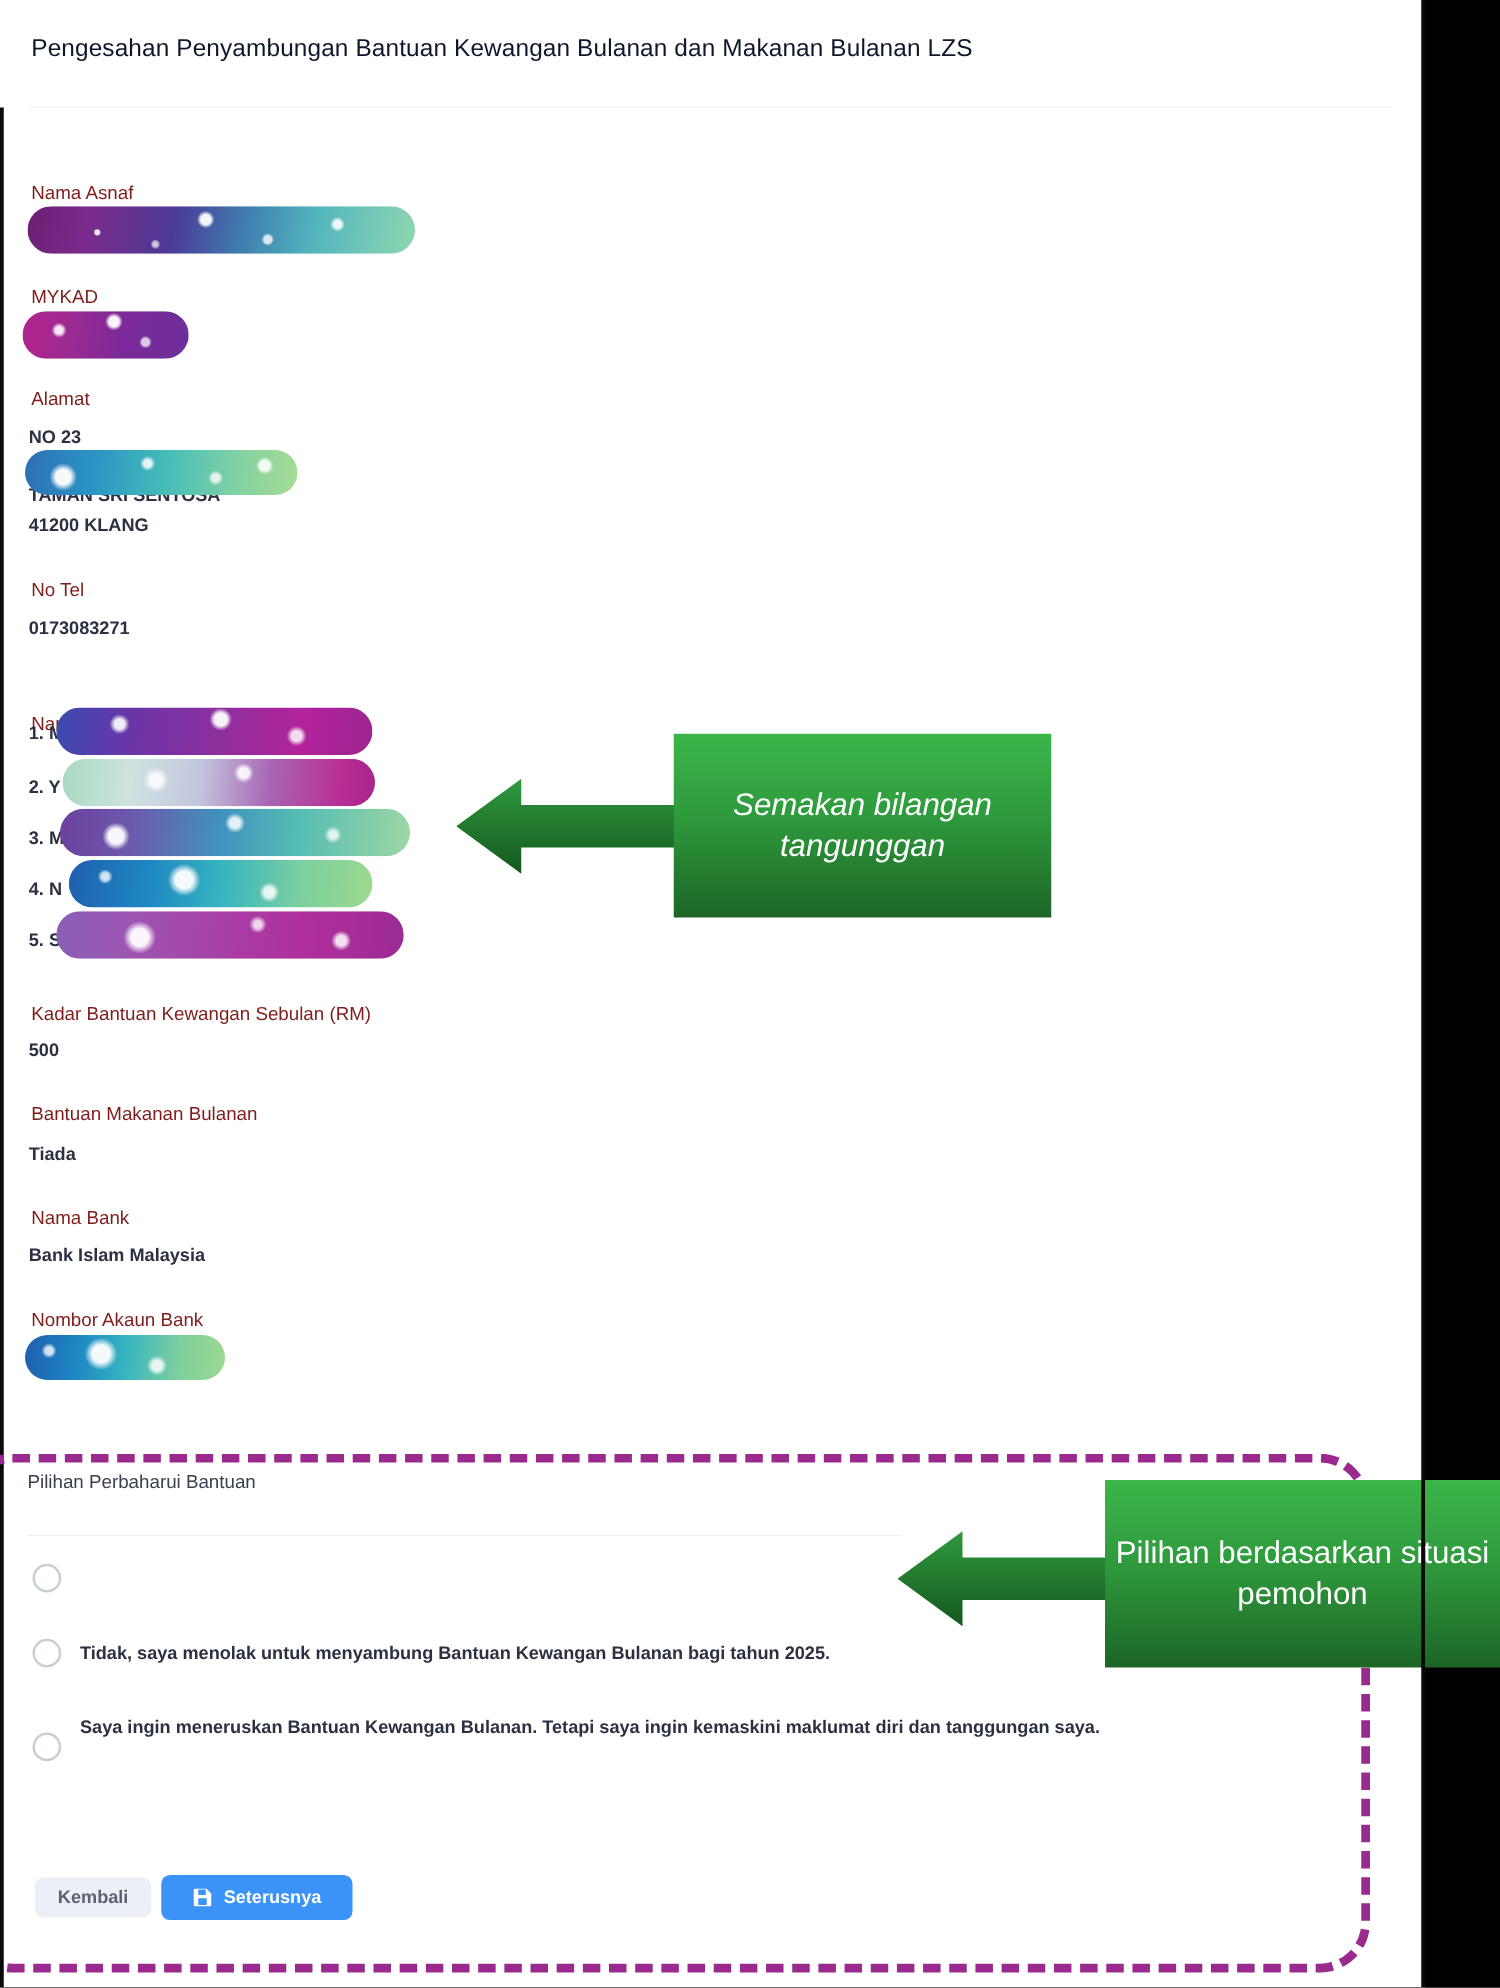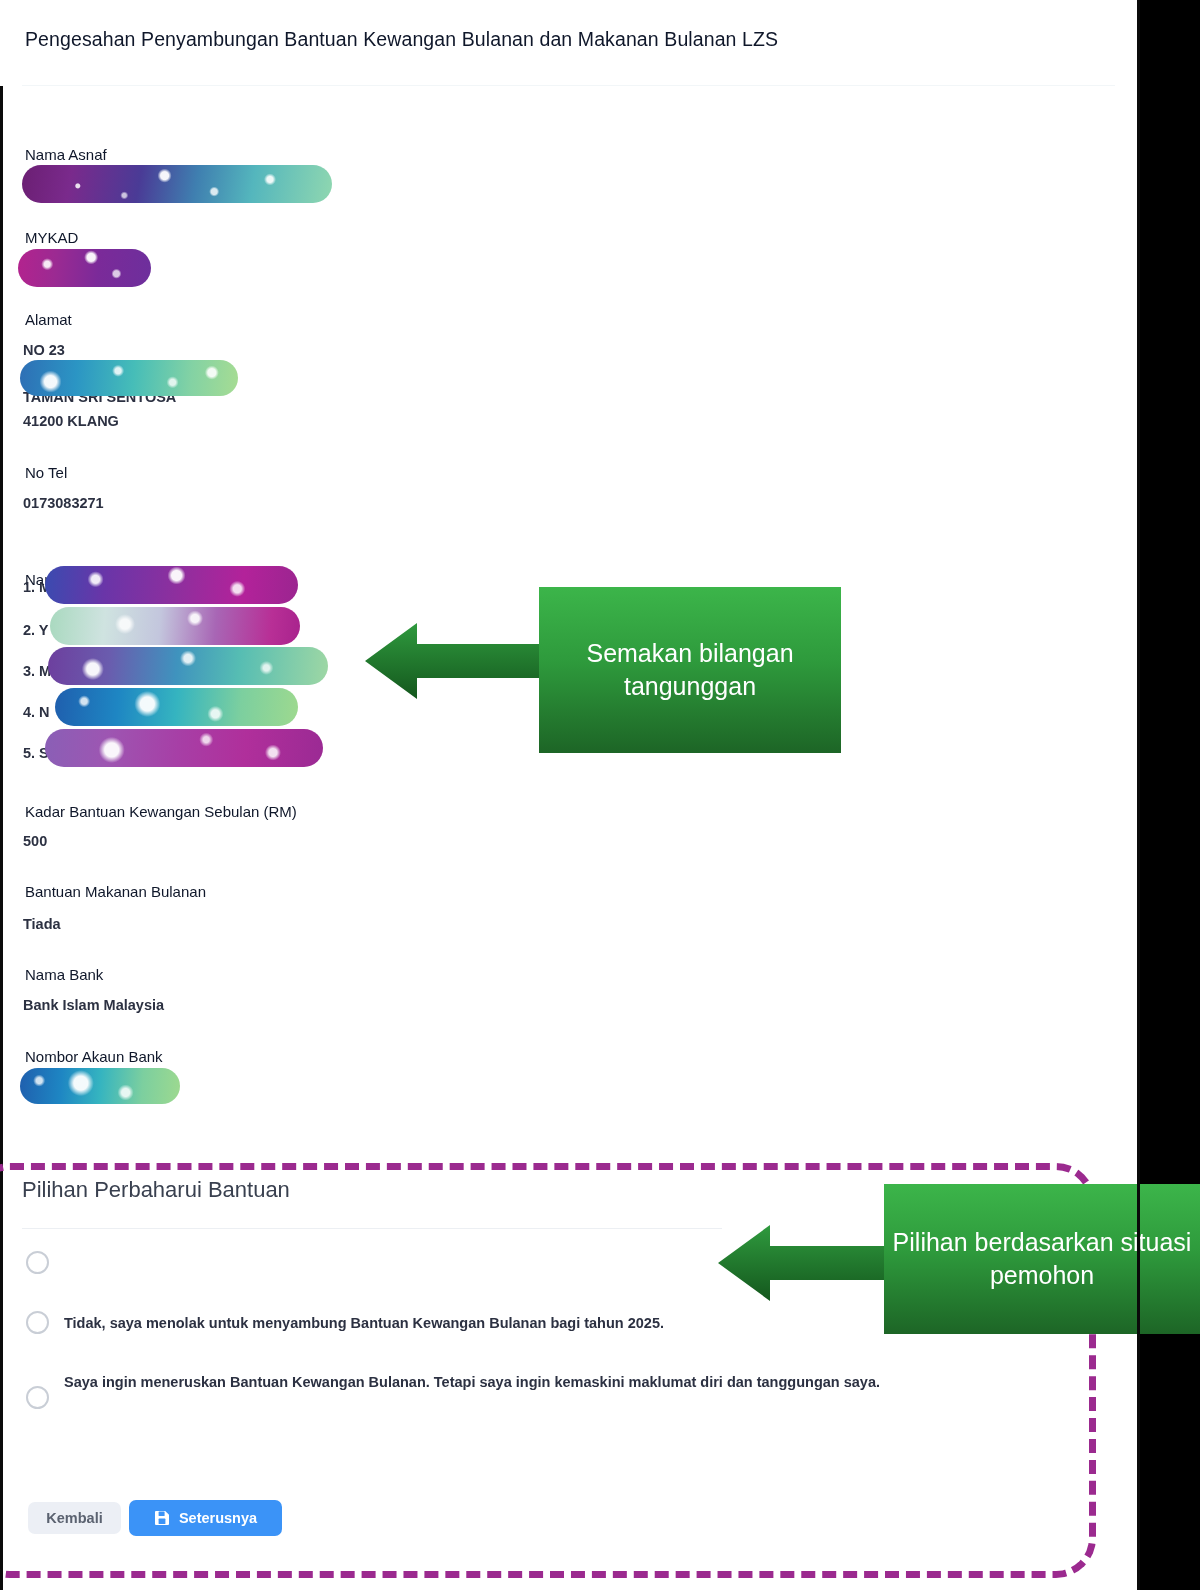--- a/index.html
+++ b/index.html
@@ -10,21 +10,21 @@
   #page-border-left { position:absolute; left:0; top:0; width:3px; height:1590px; background:#0a0a0a; }
   #page-border-right { position:absolute; left:1137px; top:0; width:3px; height:1590px; background:#0a0a0a; }
 
   
   .hdr { position:absolute; left:0; top:0; width:1137px; height:86px; background:#fff; }
   .hdr-title { position:absolute; left:25px; top:28px; font-size:19.5px; color:#0f172a;
                font-weight:400; letter-spacing:.1px; white-space:nowrap; }
   .hdr-rule { position:absolute; left:22px; top:85px; width:1093px; height:1px; background:#f2f6f8; }
 
   
-  .fld-label { position:absolute; font-size:15px; color:#0f172a; font-weight:400; white-space:nowrap; }
+  .fld-label { position:absolute; font-size:15px; color:#7f1d1d; font-weight:400; white-space:nowrap; }
   .fld-value { position:absolute; font-size:14.5px; color:#2c3142; font-weight:700; white-space:nowrap; }
 
   
   .redact { position:absolute; border-radius:999px; overflow:hidden; }
   .rp { 
     background:
       radial-gradient(circle at 18% 55%, rgba(255,255,255,.85) 0 2px, transparent 3px),
       radial-gradient(circle at 46% 28%, rgba(255,255,255,.95) 0 4px, transparent 7px),
       radial-gradient(circle at 62% 70%, rgba(255,255,255,.8) 0 3px, transparent 5px),
       radial-gradient(circle at 80% 38%, rgba(255,255,255,.9) 0 3px, transparent 6px),
@@ -85,21 +85,21 @@
   .callout { position:absolute; }
   .callout-box { position:absolute; background:linear-gradient(180deg,#3cb54a 0%,#2e9a3c 45%,#1d6526 100%);
                  display:flex; align-items:center; justify-content:center; }
   .callout-text { color:#fff; font-size:25px; line-height:1.32; text-align:center; font-weight:400; }
   .callout-arrow { position:absolute; }
 
   
   .dashed-zone { position:absolute; border:7px dashed #9b2a8f; border-radius:40px; }
 
   
-  .opt-title { position:absolute; font-size:22px; color:#39404f; font-weight:400; white-space:nowrap; }
+  .opt-title { position:absolute; font-size:15px; color:#39404f; font-weight:400; white-space:nowrap; }
   .opt-rule { position:absolute; height:1px; background:#eceff3; }
   .radio { position:absolute; width:23px; height:23px; border:2px solid #c9ced6; border-radius:50%; background:#fff; }
   .opt-label { position:absolute; font-size:14.5px; color:#2c3142; font-weight:700; line-height:1.55; }
 
   
   .btn { position:absolute; display:flex; align-items:center; justify-content:center;
          border-radius:7px; font-size:14.5px; font-weight:700; }
   .btn-back { background:#eceff5; color:#5b6270; }
   .btn-next { background:#3b93f7; color:#ffffff; gap:9px; }
   .save-ico { width:16px; height:16px; display:block; }
@@ -192,21 +192,21 @@
   <div class="callout">
     <svg class="callout-arrow" style="left:365px; top:620px;" width="185" height="82" viewBox="0 0 185 82">
       <defs>
         <linearGradient id="ag1" x1="0" y1="0" x2="0" y2="1">
           <stop offset="0" stop-color="#2f9a3e"></stop>
           <stop offset="1" stop-color="#14571d"></stop>
         </linearGradient>
       </defs>
       <path fill="url(#ag1)" d="M0 41 L52 3 L52 24 L185 24 L185 58 L52 58 L52 79 Z"></path>
     </svg>
-    <div class="callout-box" style="left:539px; top:587px; width:302px; height:166px;">
+    <div class="callout-box" style="left:539px; top:587px; width:302px; height:147px;font-style:italic;">
       <span class="callout-text">Semakan bilangan tangunggan</span>
     </div>
   </div>
 
   <div class="callout">
     <svg class="callout-arrow" style="left:718px; top:1222px;" width="180" height="82" viewBox="0 0 180 82">
       <defs>
         <linearGradient id="ag2" x1="0" y1="0" x2="0" y2="1">
           <stop offset="0" stop-color="#2f9a3e"></stop>
           <stop offset="1" stop-color="#14571d"></stop>

